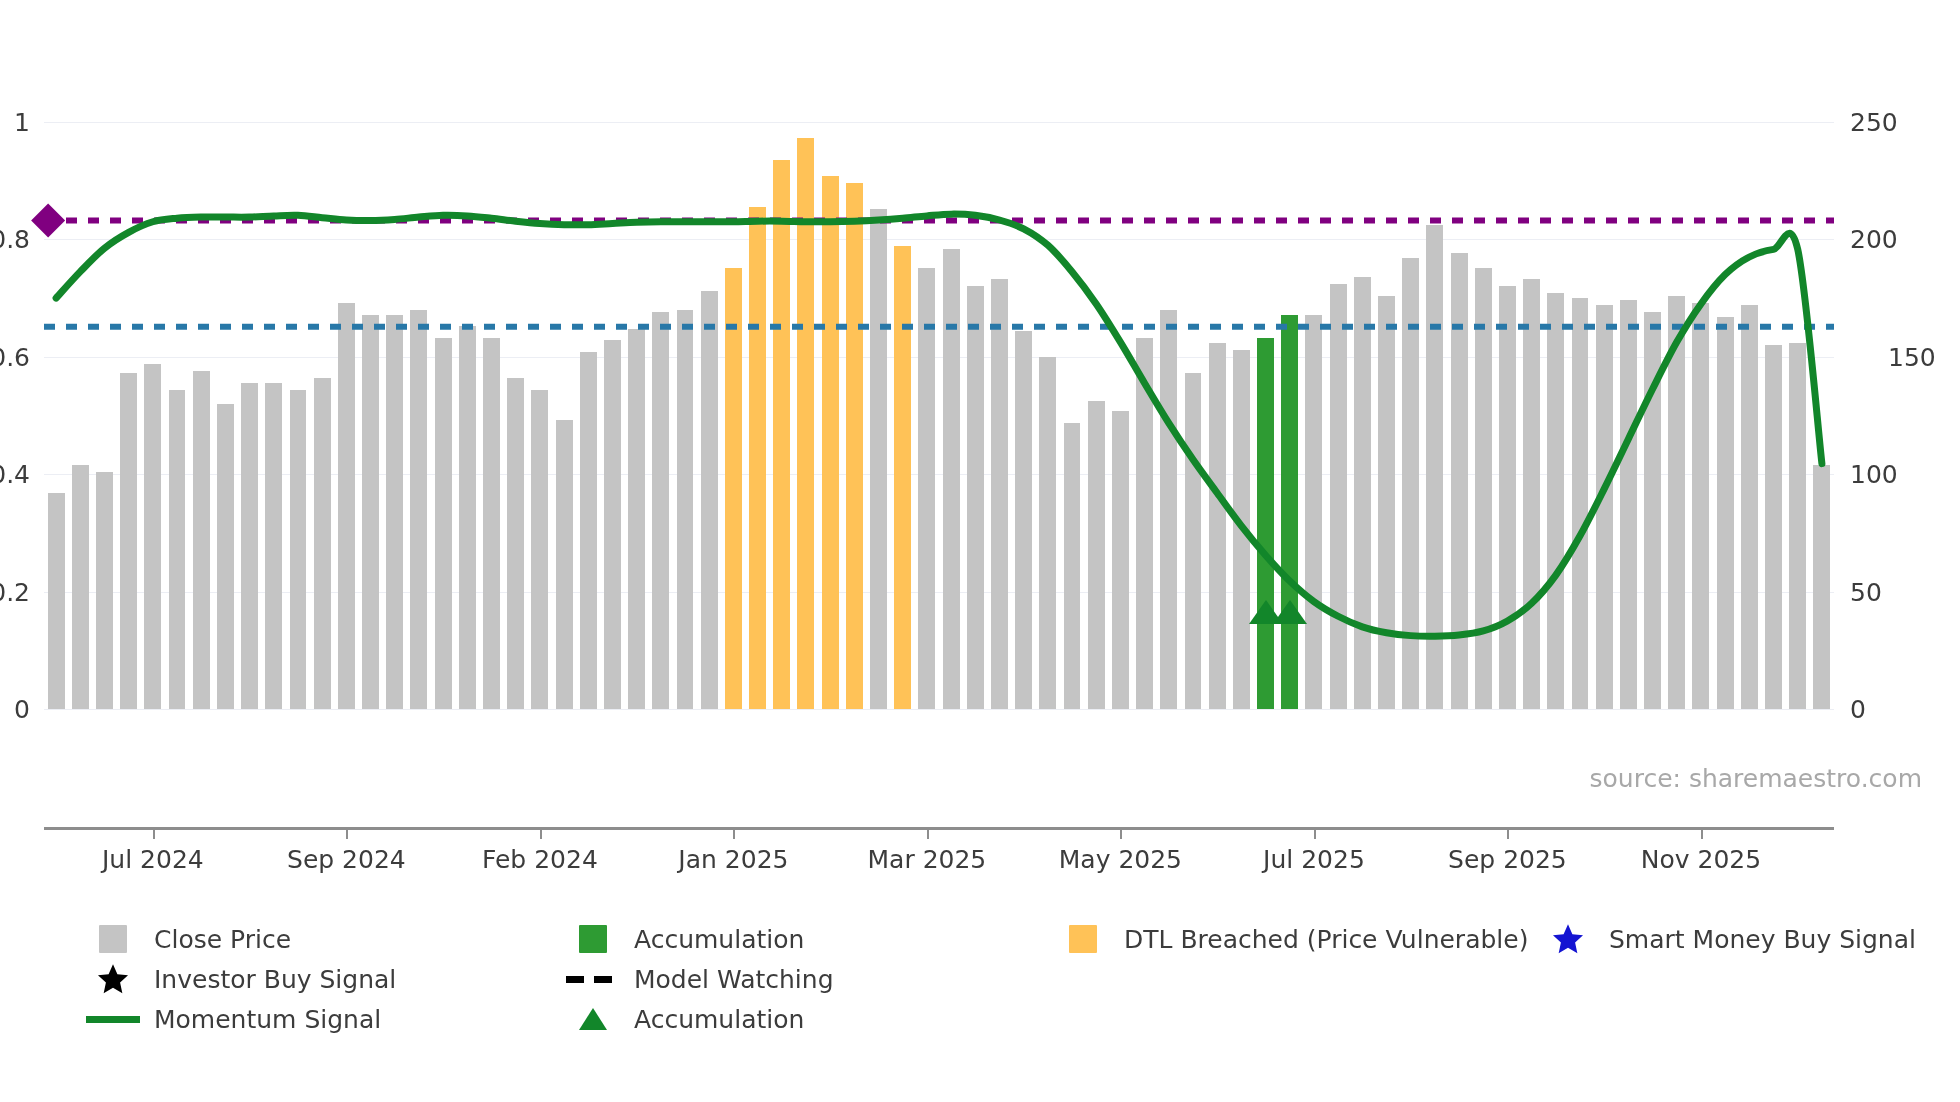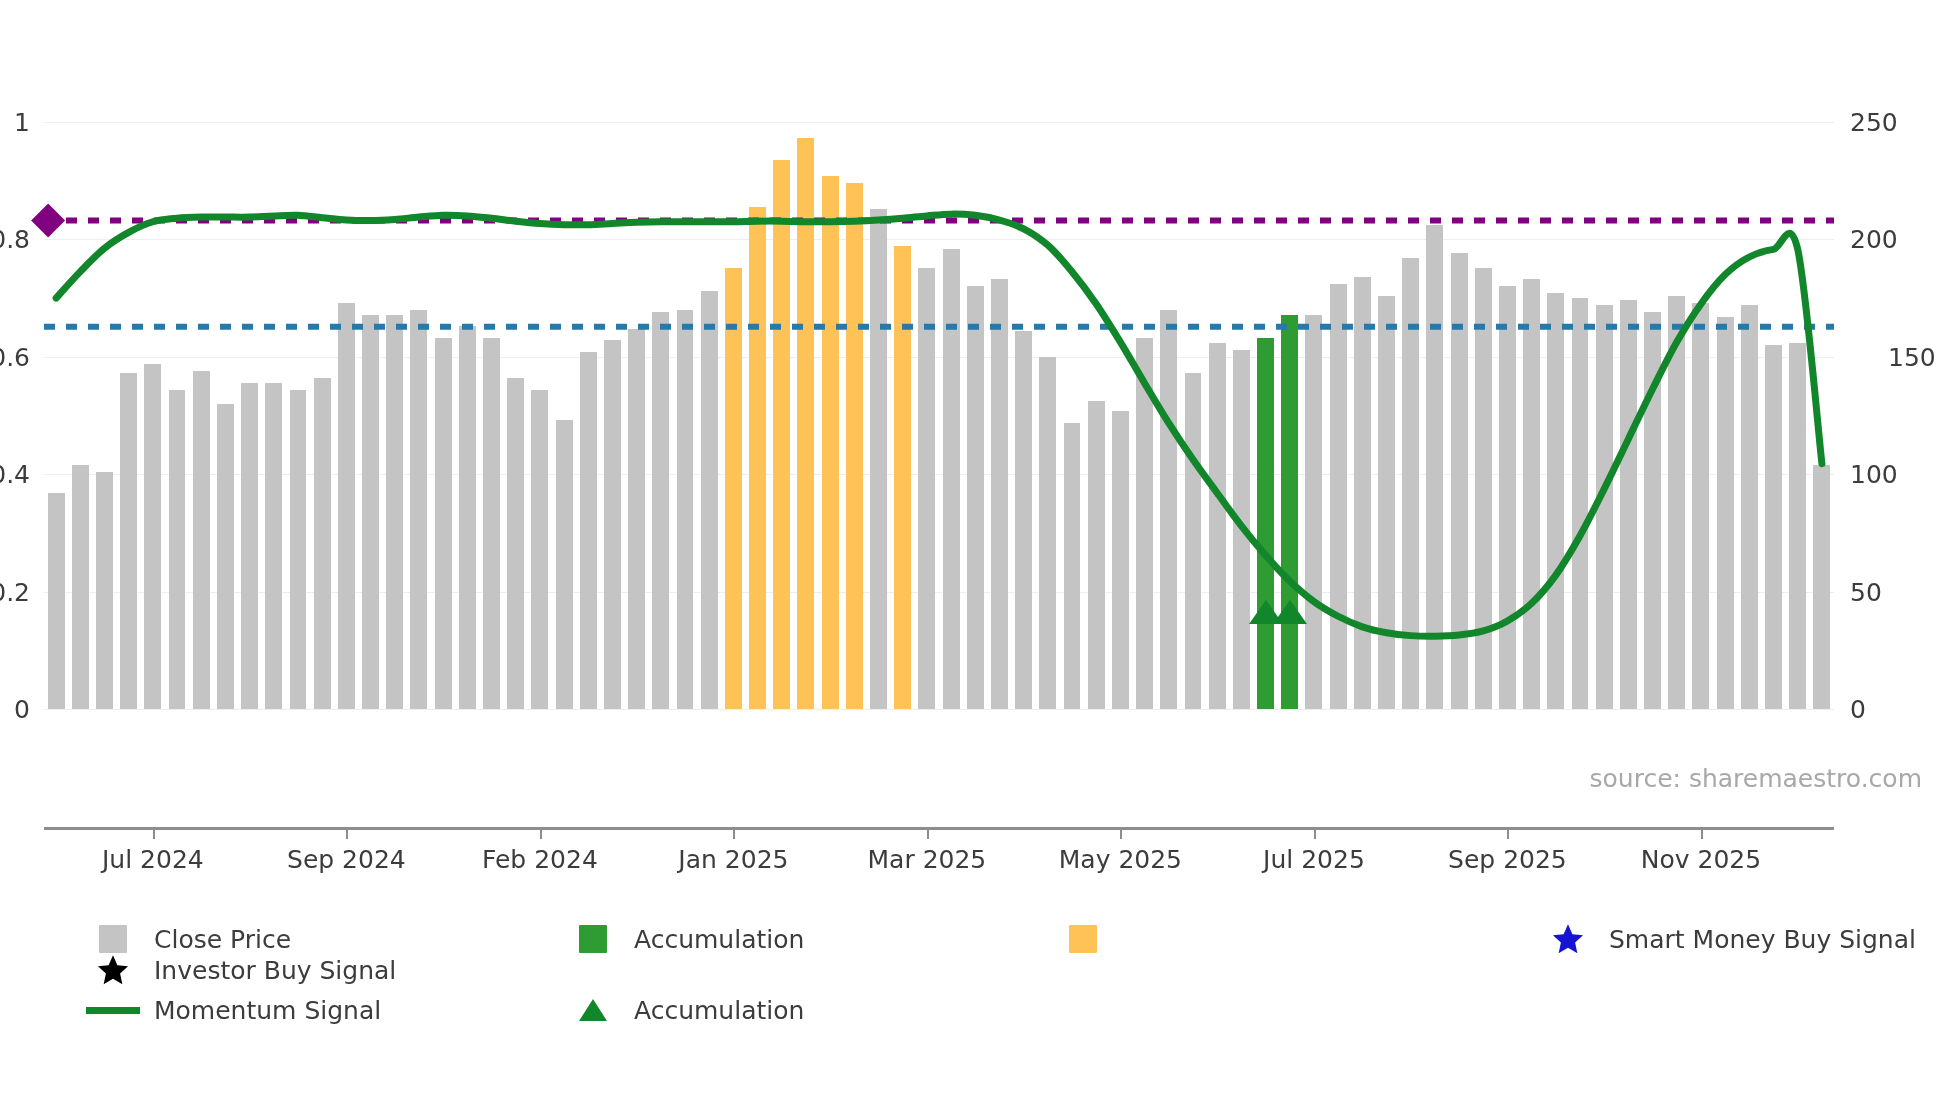--- a/index.html
+++ b/index.html
@@ -285,55 +285,60 @@
       <div class="x-tick-label" style="left: 1313.93px;">Jul 2025</div>
       <div class="x-tick" style="left: 1507.45px;"></div>
       <div class="x-tick-label" style="left: 1507.45px;">Sep 2025</div>
       <div class="x-tick" style="left: 1700.96px;"></div>
       <div class="x-tick-label" style="left: 1700.96px;">Nov 2025</div>
     </div>
 
   <div id="source-note">source: sharemaestro.com</div>
 
   <div id="legend">
-      <div class="legend-row" style="position: relative; height: 31px; ">
+      <div class="legend-row" style="position: relative; height: 31px; margin-bottom: 9px;">
         <div class="legend-item" style="position: absolute; left: 0px; top: 0px;">
           <div class="sw-holder">
             <div class="swatch sw-square" style="background: rgb(196, 196, 196);"></div>
           </div>
           <span class="legend-label">Close Price</span>
         </div>
         <div class="legend-item" style="position: absolute; left: 480px; top: 0px;">
           <div class="sw-holder">
             <div class="swatch sw-square" style="background: rgb(46, 155, 51);"></div>
           </div>
           <span class="legend-label">Accumulation</span>
         </div>
         <div class="legend-item" style="position: absolute; left: 970px; top: 0px;">
           <div class="sw-holder">
             <div class="swatch sw-square" style="background: rgb(255, 194, 87);"></div>
           </div>
+          <span class="legend-label">DTL Breached (Price Vulnerable)</span>
         </div>
         <div class="legend-item" style="position: absolute; left: 1455px; top: 0px;">
           <div class="sw-holder">
             <svg width="34" height="34" viewBox="0 0 24 24">
               <polygon points="12,1.6 15.1,8.6 22.6,9.4 17,14.5 18.6,22 12,18.2 5.4,22 7,14.5 1.4,9.4 8.9,8.6" fill="#1414d2"></polygon>
             </svg>
           </div>
           <span class="legend-label">Smart Money Buy Signal</span>
         </div>
       </div>
       <div class="legend-row" style="position: relative; height: 31px; margin-bottom: 9px;">
         <div class="legend-item" style="position: absolute; left: 0px; top: 0px;">
           <div class="sw-holder">
             <svg width="34" height="34" viewBox="0 0 24 24">
               <polygon points="12,1.6 15.1,8.6 22.6,9.4 17,14.5 18.6,22 12,18.2 5.4,22 7,14.5 1.4,9.4 8.9,8.6" fill="#000000"></polygon>
             </svg>
           </div>
           <span class="legend-label">Investor Buy Signal</span>
+        </div>
+        <div class="legend-item" style="position: absolute; left: 480px; top: 0px;">
+          <div class="sw-dashline" style="width: 54px; height: 7px; background: repeating-linear-gradient(to right, rgb(0, 0, 0) 0px, rgb(0, 0, 0) 18px, transparent 18px, transparent 28px);"></div>
+          <span class="legend-label">Model Watching</span>
         </div>
       </div>
       <div class="legend-row" style="position: relative; height: 31px; margin-bottom: 9px;">
         <div class="legend-item" style="position: absolute; left: 0px; top: 0px;">
           <div class="swatch sw-line" style="background: rgb(18, 134, 42); height: 7px; width: 54px;"></div>
           <span class="legend-label">Momentum Signal</span>
         </div>
         <div class="legend-item" style="position: absolute; left: 480px; top: 0px;">
           <div class="sw-holder">
             <svg width="32" height="28" viewBox="0 0 32 28">

